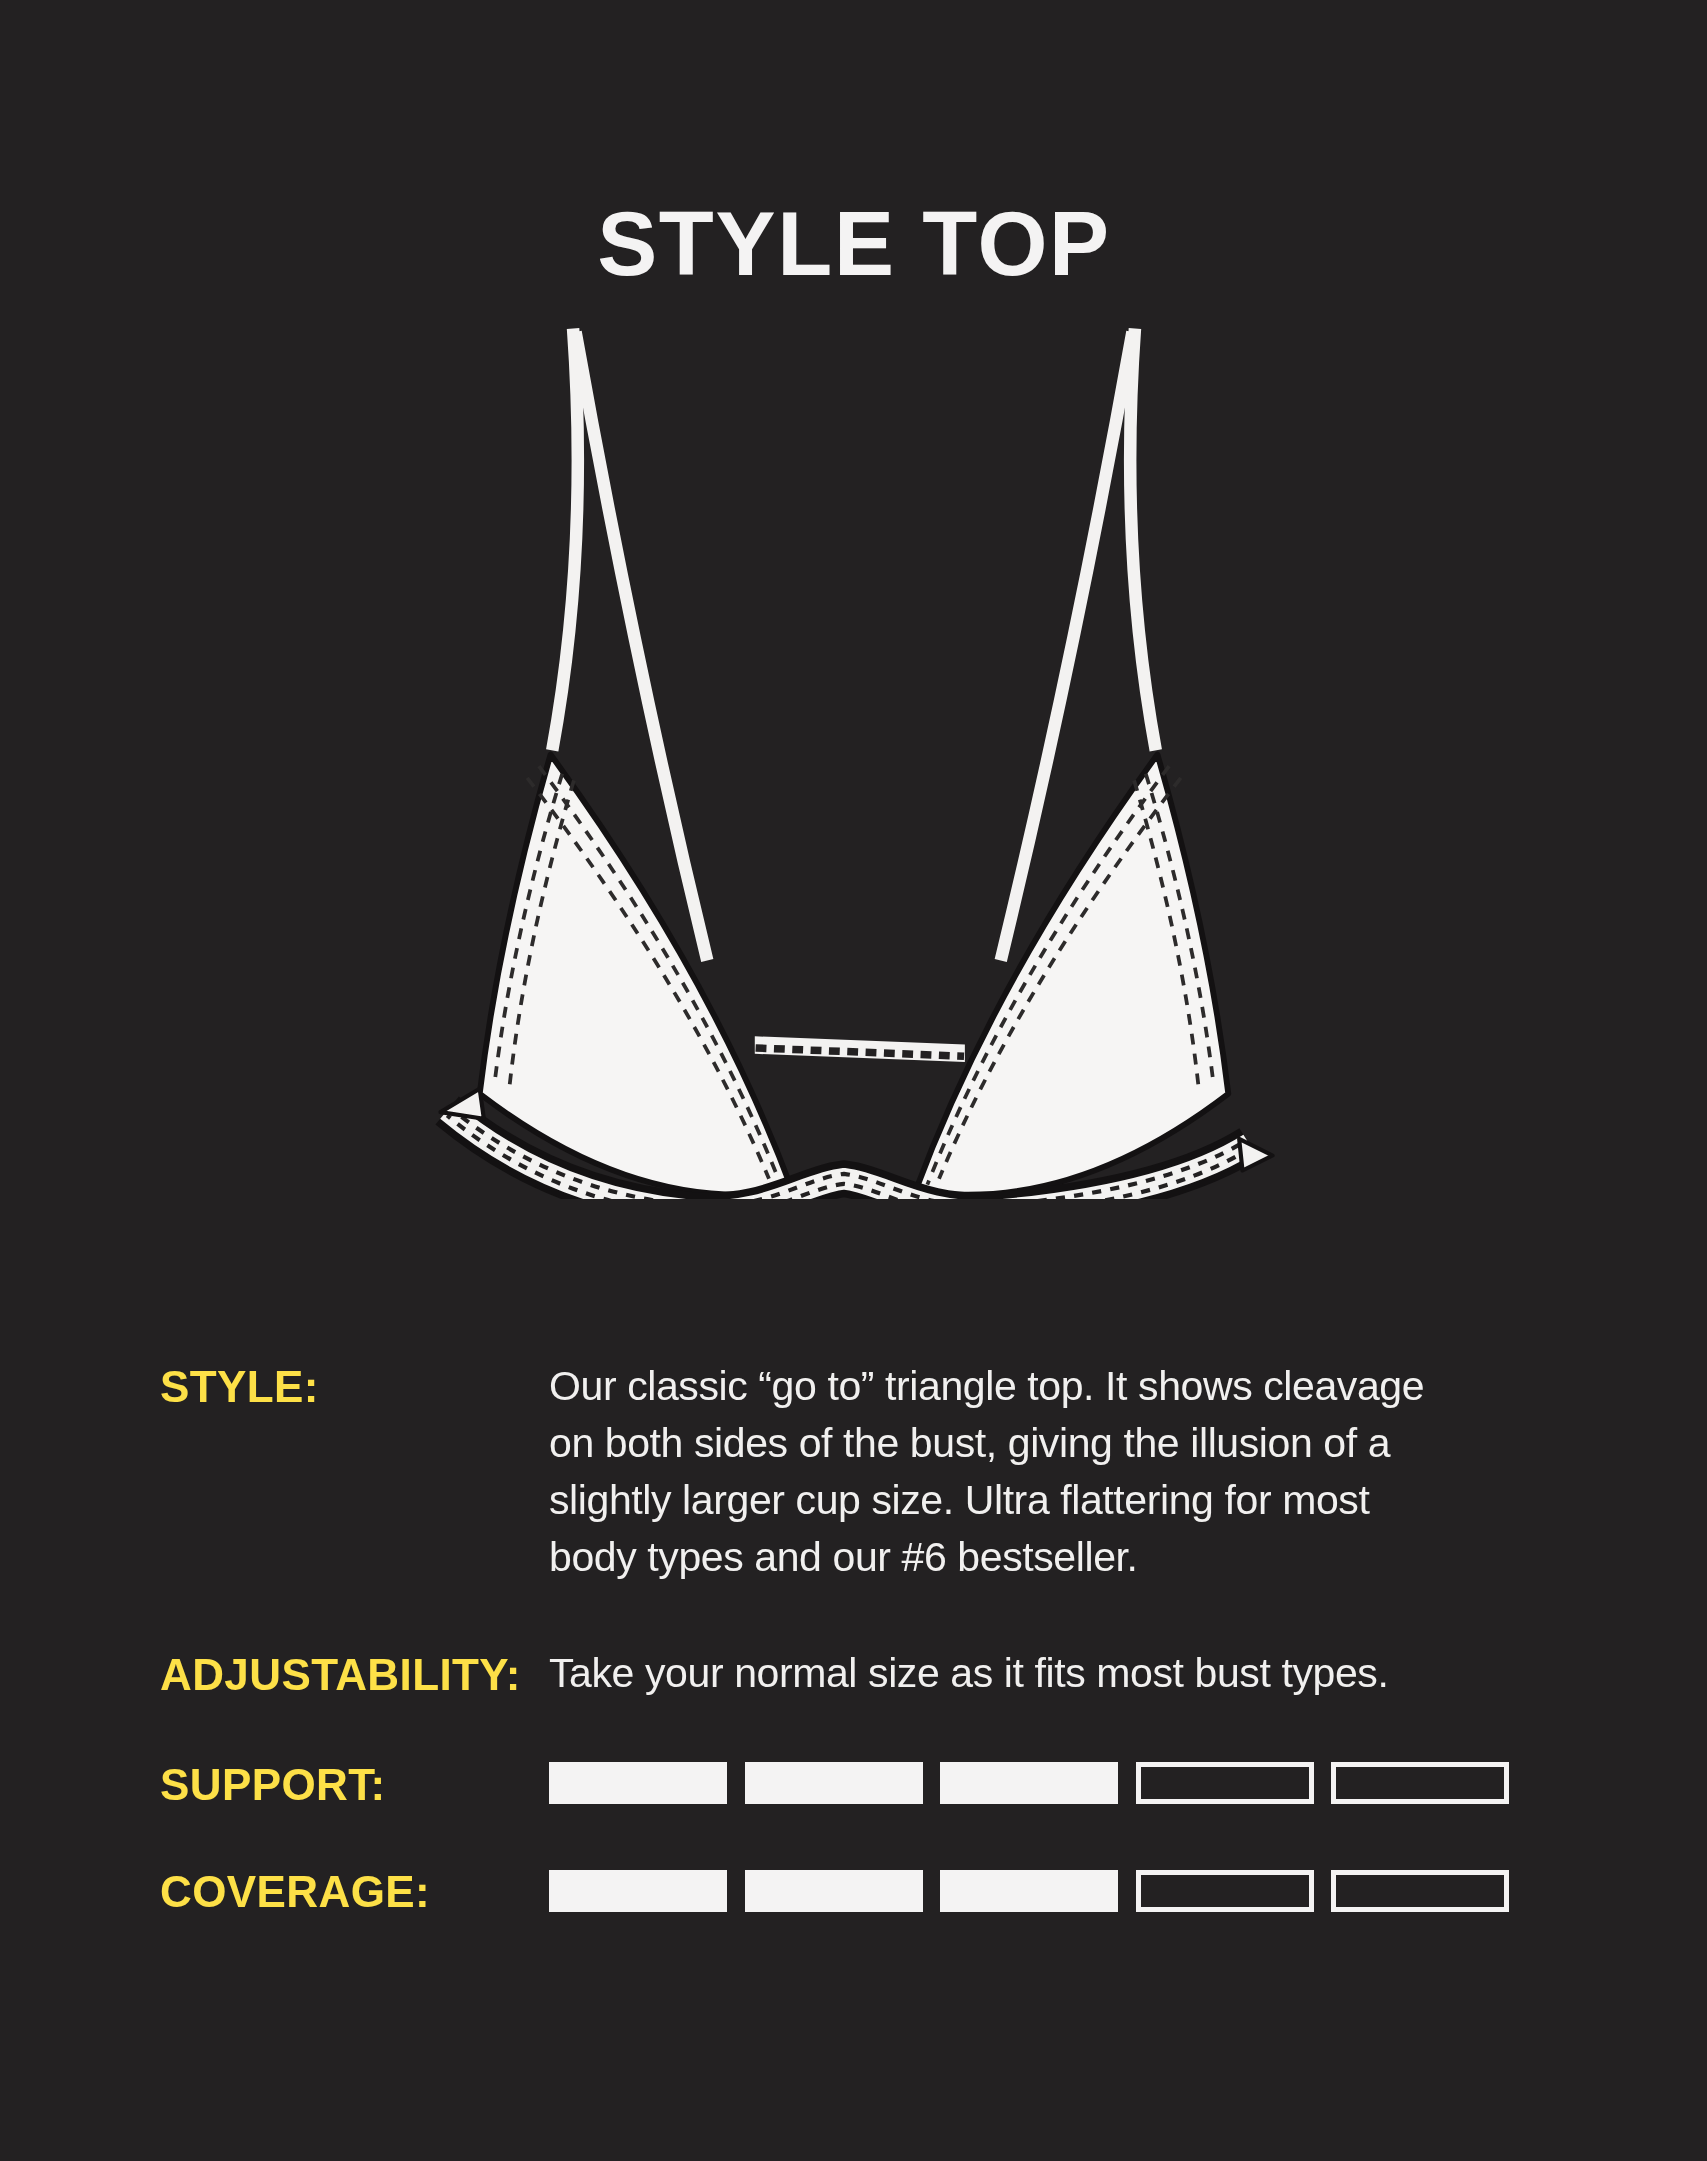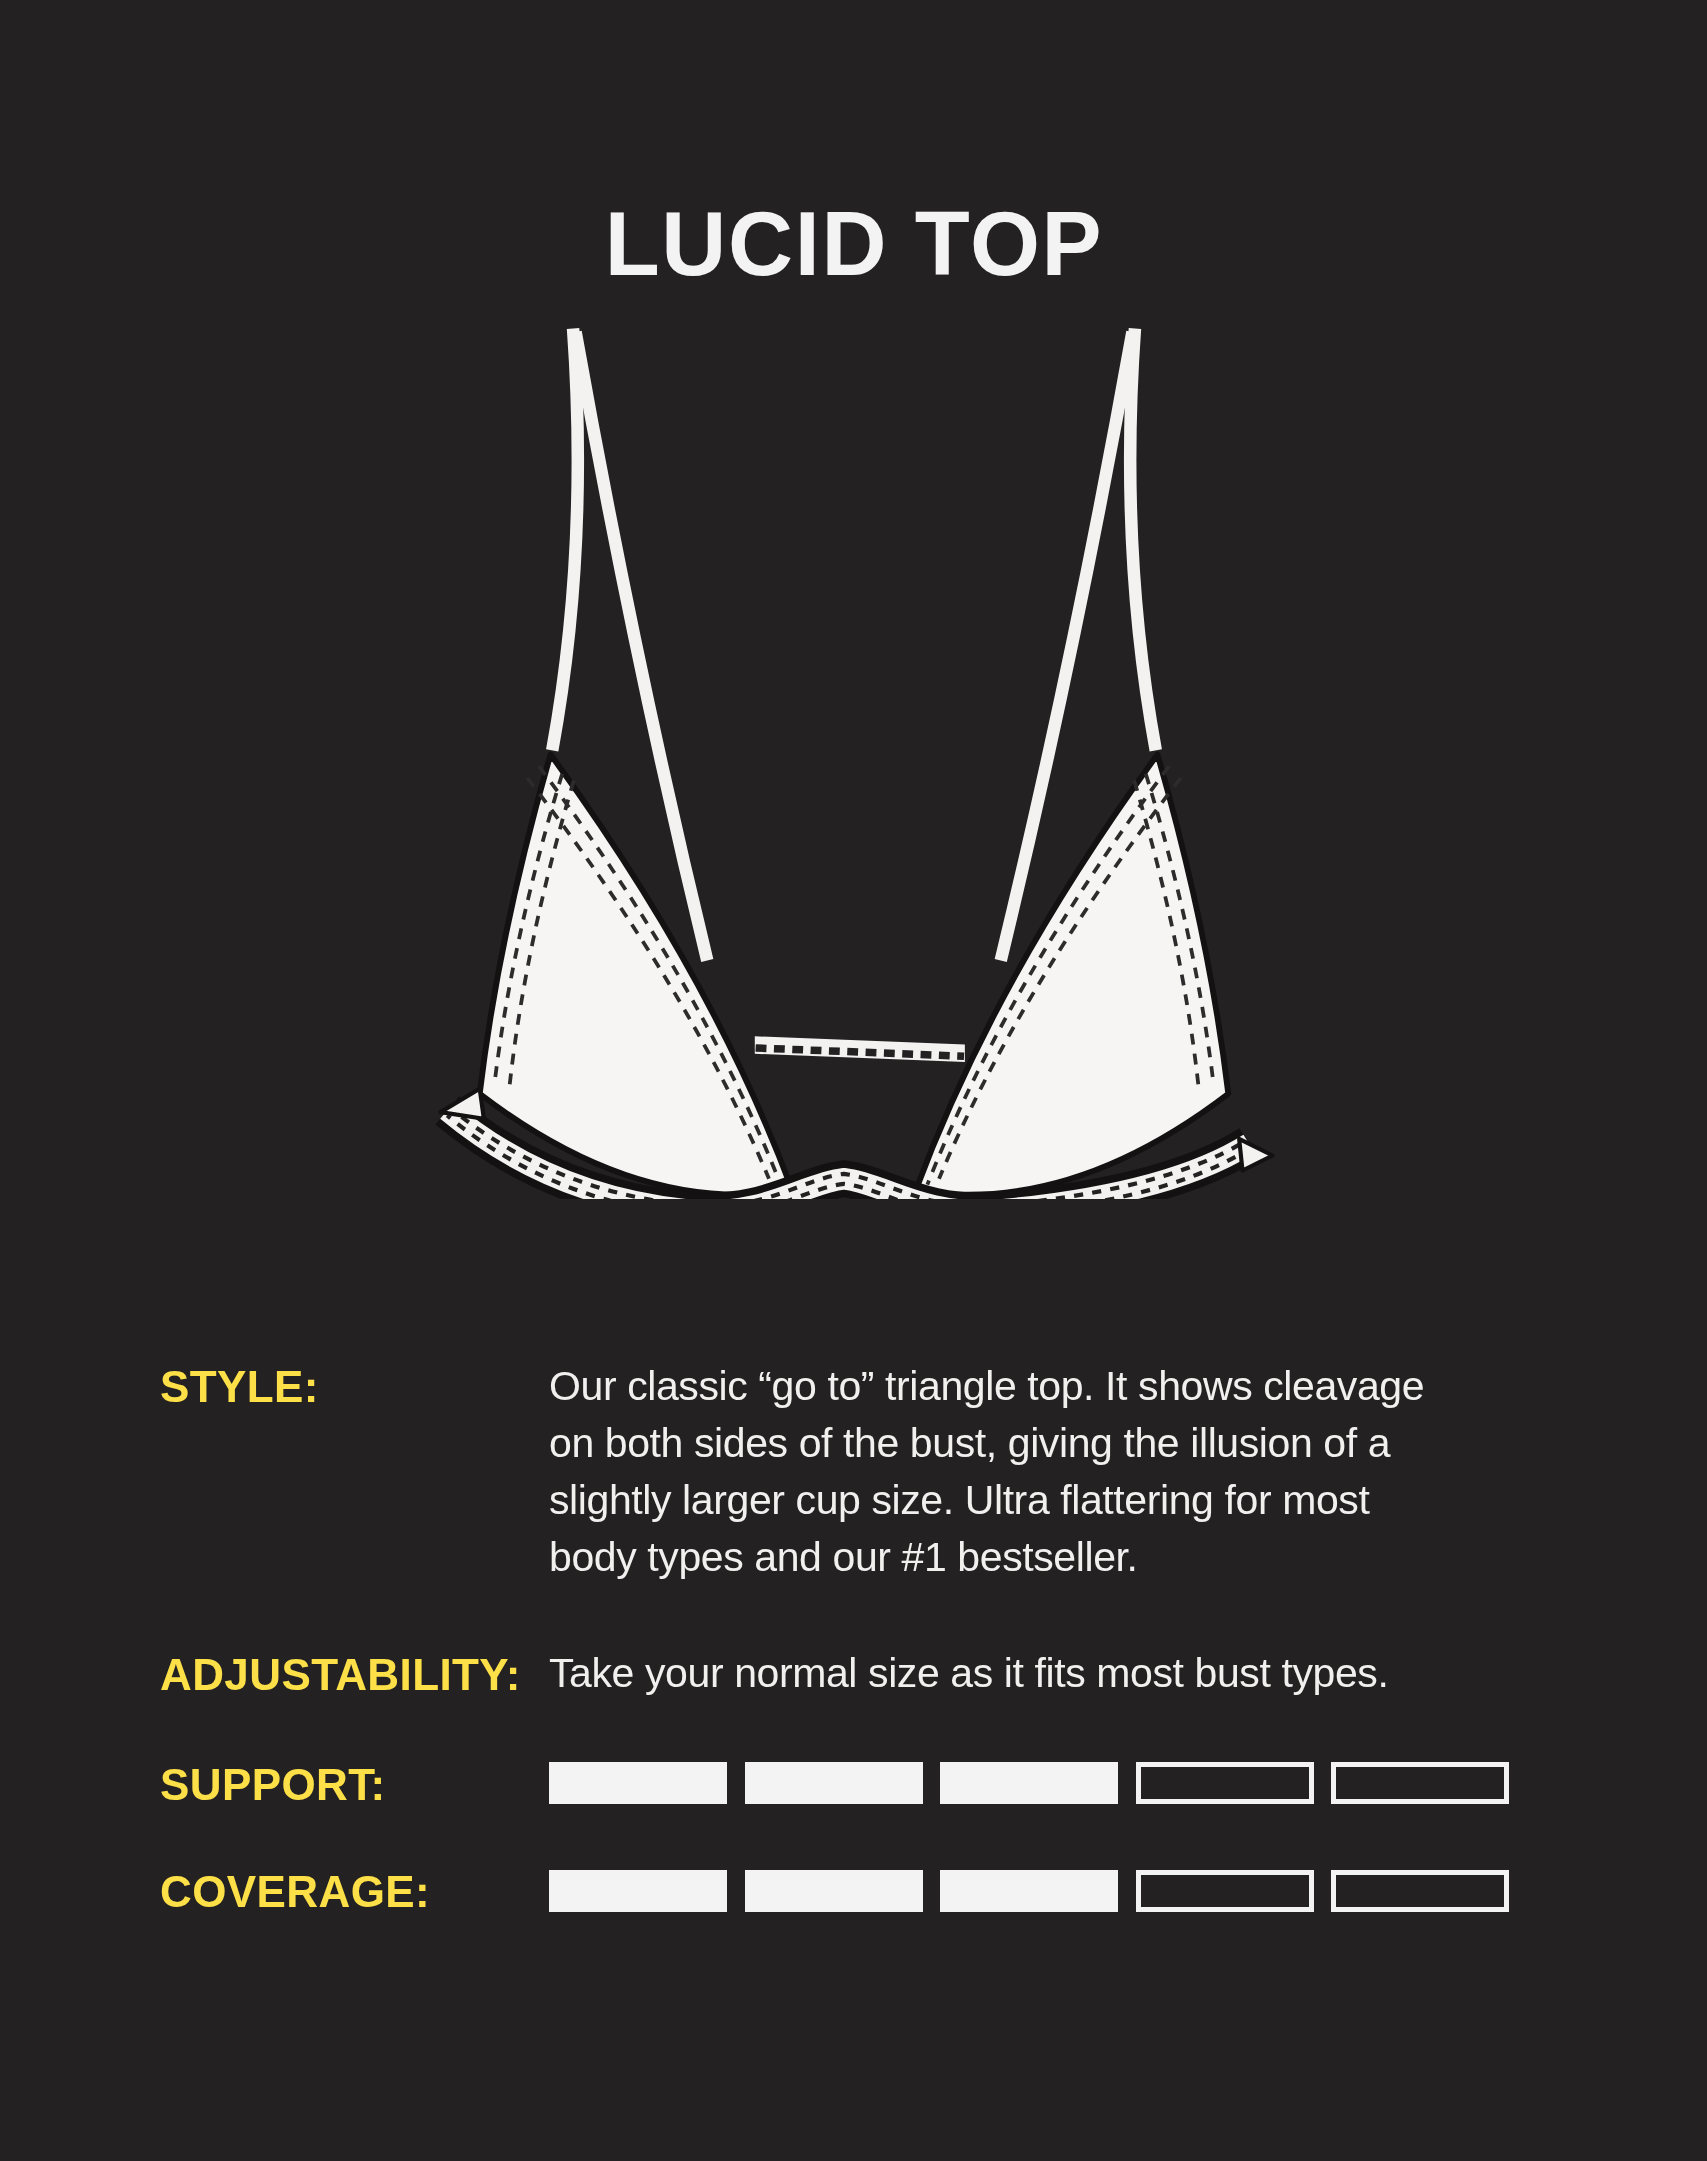--- a/index.html
+++ b/index.html
@@ -44,21 +44,21 @@
   .lbl-adjustability{top:1653px;}
   .txt-adjustability{top:1645px;}
   .lbl-support{top:1763px;}
   .bars-support{top:1762px;}
   .lbl-coverage{top:1870px;}
   .bars-coverage{top:1870px;}
 </style>
 </head>
 <body>
 
-<h1 class="page-title">LUCID TOP</h1>
+<h1 class="page-title">STYLE TOP</h1>
 
 <div class="illustration">
   <svg width="842" height="884" viewBox="519 378 1010 1060" xmlns="http://www.w3.org/2000/svg">
     <defs>
       <path id="bandc" d="M536,1332 C620,1402 720,1442 830,1452 C920,1458 962,1420 1012,1414 C1062,1420 1104,1458 1194,1452 C1304,1442 1420,1421 1498,1372"></path>
     </defs>
 
     <g>
       <path d="M905,1243 L1157,1253 L1157,1274 L905,1264 Z" fill="#f3f2f1"></path>
       <path d="M906,1257 L1156,1267" stroke="#232122" stroke-width="9" stroke-dasharray="13 9" fill="none"></path>
@@ -98,21 +98,21 @@
       <path d="M528,1334 L575,1306 L580,1342 Z"></path>
       <path d="M1526,1386 L1486,1366 L1490,1404 Z"></path>
     </g>
   </svg>
 </div>
 
 <div class="spec-label lbl-style">STYLE:</div>
 <div class="spec-text txt-style">Our classic “go to” triangle top. It shows cleavage
 on both sides of the bust, giving the illusion of a
 slightly larger cup size. Ultra flattering for most
-body types and our #1 bestseller.</div>
+body types and our #6 bestseller.</div>
 
 <div class="spec-label lbl-adjustability">ADJUSTABILITY:</div>
 <div class="spec-text txt-adjustability">Take your normal size as it fits most bust types.</div>
 
 <div class="spec-label lbl-support">SUPPORT:</div>
 <div class="rating-bars bars-support">
     <div class="bar filled"></div>
     <div class="bar filled"></div>
     <div class="bar filled"></div>
     <div class="bar"></div>

